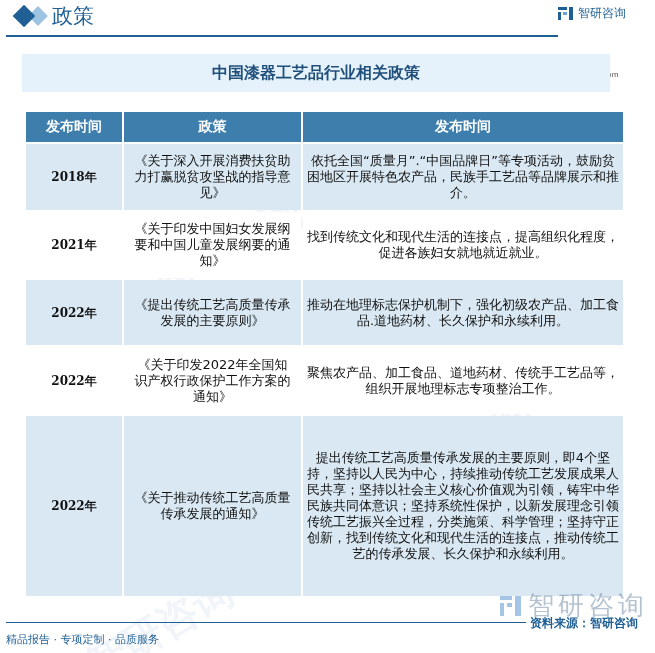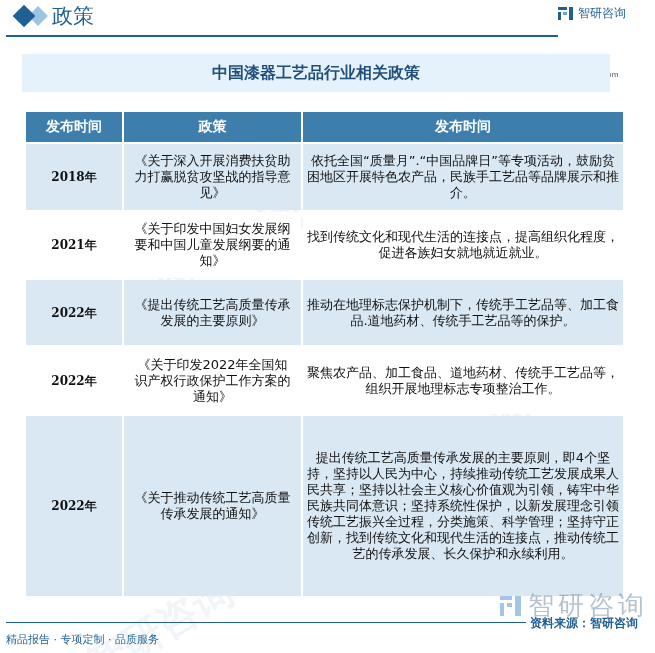--- a/index.html
+++ b/index.html
@@ -84,21 +84,21 @@
       <td>依托全国“质量月”.“中国品牌日”等专项活动，鼓励贫困地区开展特色农产品，民族手工艺品等品牌展示和推介。</td>
     </tr>
     <tr class="even" style="height:66px;">
       <td class="date">2021年</td>
       <td class="policy">《关于印发中国妇女发展纲要和中国儿童发展纲要的通知》</td>
       <td>找到传统文化和现代生活的连接点，提高组织化程度，促进各族妇女就地就近就业。</td>
     </tr>
     <tr class="odd" style="height:65px;">
       <td class="date">2022年</td>
       <td class="policy">《提出传统工艺高质量传承发展的主要原则》</td>
-      <td>推动在地理标志保护机制下，传统手工艺品等、加工食品.道地药材、传统手工艺品等的保护。</td>
+      <td>推动在地理标志保护机制下，强化初级农产品、加工食品.道地药材、长久保护和永续利用。</td>
     </tr>
     <tr class="even" style="height:67px;">
       <td class="date">2022年</td>
       <td class="policy">《关于印发2022年全国知识产权行政保护工作方案的通知》</td>
       <td>聚焦农产品、加工食品、道地药材、传统手工艺品等，组织开展地理标志专项整治工作。</td>
     </tr>
     <tr class="odd" style="height:180px;">
       <td class="date">2022年</td>
       <td class="policy">《关于推动传统工艺高质量传承发展的通知》</td>
       <td>提出传统工艺高质量传承发展的主要原则，即4个坚持，坚持以人民为中心，持续推动传统工艺发展成果人民共享；坚持以社会主义核心价值观为引领，铸牢中华民族共同体意识；坚持系统性保护，以新发展理念引领传统工艺振兴全过程，分类施策、科学管理；坚持守正创新，找到传统文化和现代生活的连接点，推动传统工艺的传承发展、长久保护和永续利用。</td>

